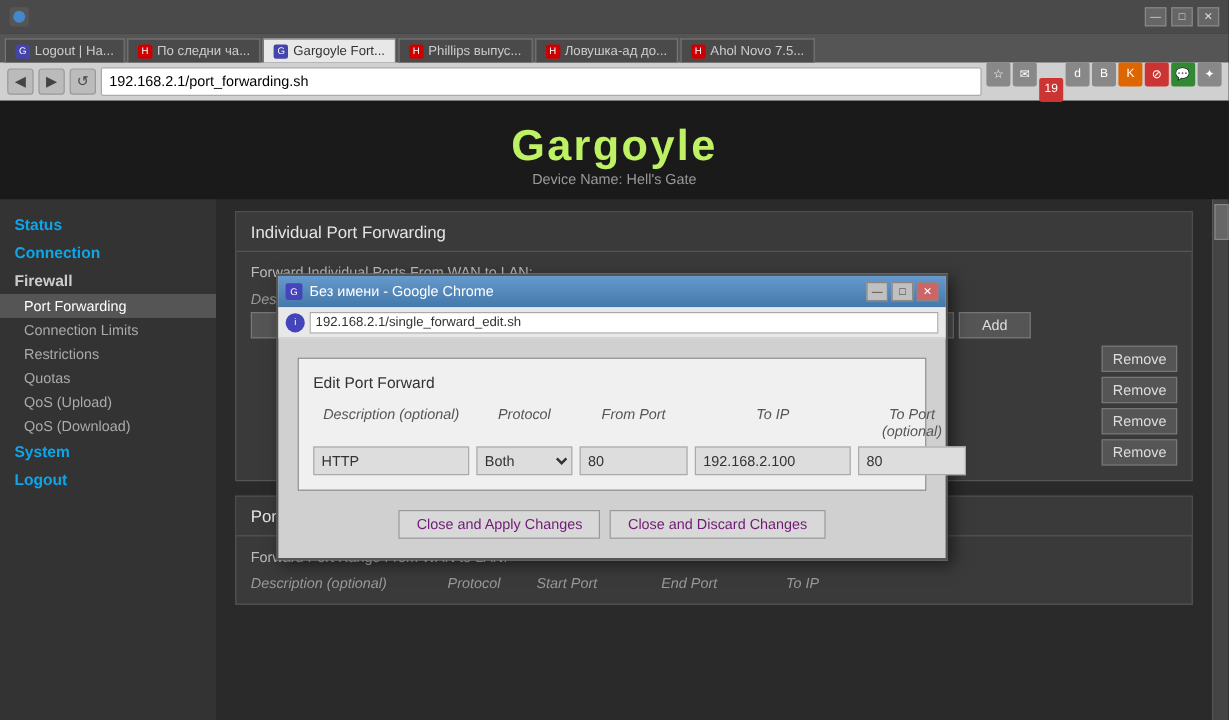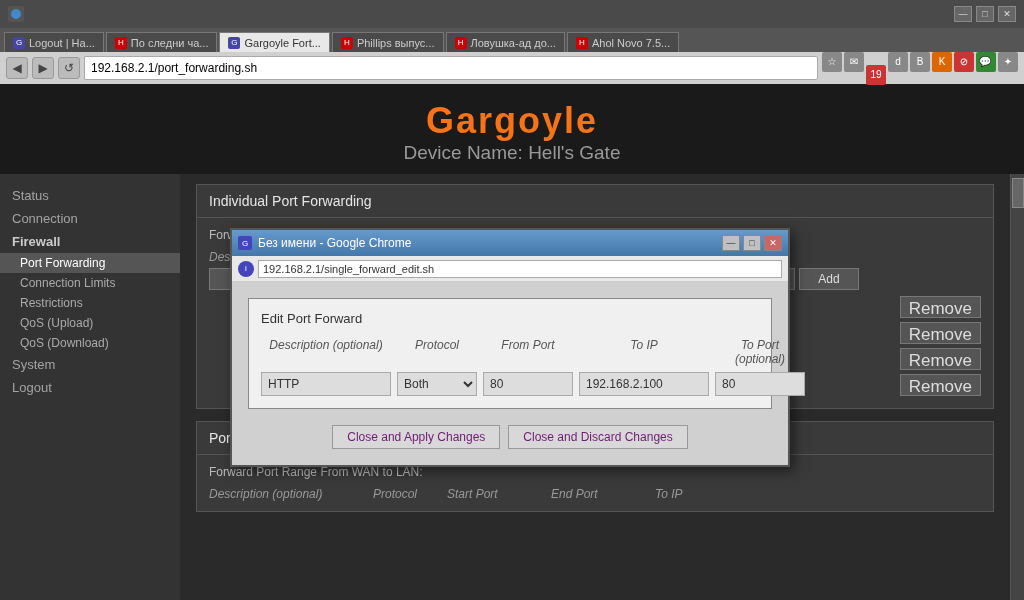--- a/index.html
+++ b/index.html
@@ -24,41 +24,41 @@
     .toolbar-icon { width: 20px; height: 20px; background: #888; border-radius: 2px; display: flex; align-items: center; justify-content: center; font-size: 10px; color: white; cursor: pointer; }
     .toolbar-icon.red { background: #cc3333; }
     .toolbar-icon.orange { background: #dd6600; }
     .toolbar-icon.green { background: #338833; }
     .toolbar-icon.badge { position: relative; margin-top: 13px; }
 
     
     .page { background: #2a2a2a; display: flex; flex-direction: column; }
 
     .page-header { background: #1a1a1a; padding: 16px 0 10px; text-align: center; }
-    .page-title { font-size: 36px; color: #f97316; font-weight: bold; letter-spacing: 2px; }
-    .device-name { color: #999; font-size: 19px; }
+    .page-title { font-size: 36px; color: #bef264; font-weight: bold; letter-spacing: 2px; }
+    .device-name { color: #999; font-size: 12px; }
 
     .page-body { display: flex; flex: 1; }
 
     
     .sidebar { width: 180px; background: #333; padding: 10px 0; flex-shrink: 0; }
-    .sidebar-section { padding: 4px 12px; color: #a3a3a3; font-weight: normal; font-size: 13px; cursor: pointer; }
+    .sidebar-section { padding: 4px 12px; color: #0ea5e9; font-weight: bold; font-size: 13px; cursor: pointer; }
     .sidebar-item { padding: 3px 12px 3px 20px; color: #aaa; font-size: 12px; cursor: pointer; }
     .sidebar-item.active { background: #555; color: white; }
     .sidebar-category { padding: 4px 12px; color: #ccc; font-weight: bold; font-size: 13px; }
 
     
     .main-content { flex: 1; padding: 10px 16px; overflow: auto; }
     .section-box { border: 1px solid #555; background: #3a3a3a; margin-bottom: 12px; }
     .section-title { color: #e5e5e5; font-size: 14px; padding: 8px 12px; border-bottom: 1px solid #555; background: #3a3a3a; }
     .section-body { padding: 10px 12px; }
     .section-body p { color: #bbb; font-size: 12px; margin-bottom: 8px; }
     .table-input { height: 22px; background: #555; border: 1px solid #777; color: #ddd; padding: 0 4px; font-size: 12px; width: 100%; }
     .add-btn { background: #555; border: 1px solid #777; color: #ddd; padding: 2px 12px; cursor: pointer; font-size: 12px; height: 22px; }
-    .remove-btn { background: #555; border: 1px solid #777; color: #ddd; padding: 2px 8px; cursor: pointer; font-size: 17px; height: 22px; float: right; text-align: right; }
+    .remove-btn { background: #555; border: 1px solid #777; color: #ddd; padding: 2px 8px; cursor: pointer; font-size: 12px; height: 22px; float: right; text-align: right; }
 
     
     .dialog { position: absolute; top: 228px; left: 230px; width: 560px; background: #d0d0d0; border: 2px solid #555; z-index: 200; box-shadow: 4px 4px 12px rgba(0,0,0,0.5); }
     .dialog-titlebar { background: linear-gradient(to bottom, #6699cc, #4477aa); height: 26px; display: flex; align-items: center; padding: 0 6px; justify-content: space-between; }
     .dialog-title { color: white; font-size: 12px; display: flex; align-items: center; gap: 6px; }
     .dialog-favicon { width: 14px; height: 14px; background: #4444bb; border-radius: 2px; display: flex; align-items: center; justify-content: center; font-size: 8px; color: white; }
     .dialog-controls { display: flex; gap: 3px; }
     .dialog-btn { width: 18px; height: 16px; background: #c0c0c0; border: 1px solid #888; font-size: 9px; display: flex; align-items: center; justify-content: center; cursor: pointer; color: #333; }
     .dialog-btn.close { background: #cc6666; color: white; }
 
@@ -151,20 +151,21 @@
 
   <div class="page-body" style="flex:1; overflow: hidden;">
 
     <div class="sidebar">
       <div class="sidebar-section">Status</div>
       <div class="sidebar-section">Connection</div>
       <div class="sidebar-category">Firewall</div>
       <div class="sidebar-item active">Port Forwarding</div>
       <div class="sidebar-item">Connection Limits</div>
       <div class="sidebar-item">Restrictions</div>
+      <div class="sidebar-item">Quotas</div>
       <div class="sidebar-item">QoS (Upload)</div>
       <div class="sidebar-item">QoS (Download)</div>
       <div class="sidebar-section">System</div>
       <div class="sidebar-section">Logout</div>
     </div>
 
     <div class="main-content">
 
       <div class="section-box">
         <div class="section-title">Individual Port Forwarding</div>

